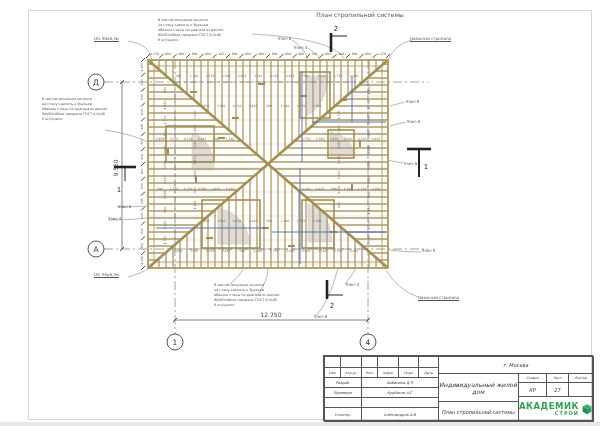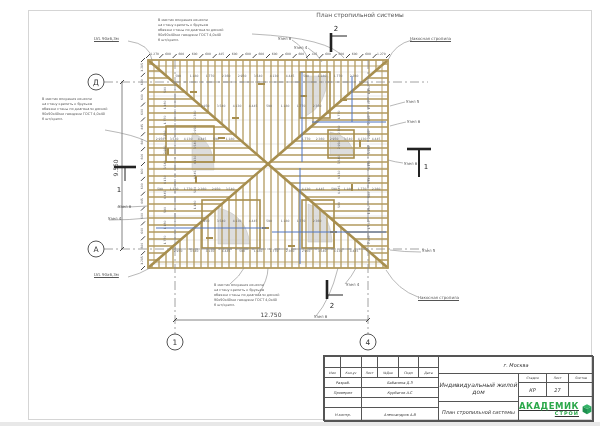--- a/index.html
+++ b/index.html
@@ -16,21 +16,21 @@
                font-size:6px;color:#555;}
   
   #titleblock{position:absolute;left:323px;top:355px;width:270px;height:66px;
               border:1px solid #555;box-sizing:border-box;font-style:italic;color:#333;}
   .cell{position:absolute;border:1px solid #555;box-sizing:border-box;display:flex;
         align-items:center;justify-content:center;text-align:center;overflow:hidden;}
   .cell.small{font-size:3.2px;}
   .cell.name{font-size:3.6px;}
   .cell.big{font-size:6px;}
   .cell.mid{font-size:5px;}
-  #logo-cell{flex-direction:row;gap:2px;text-decoration:underline;}
+  #logo-cell{flex-direction:row;gap:2px;}
   #logo-text{display:flex;flex-direction:column;align-items:flex-end;line-height:1;}
   #logo-line1{font-style:normal;font-weight:bold;font-size:8.5px;letter-spacing:.5px;color:#2ba84a;}
   #logo-line2{font-style:normal;font-weight:bold;font-size:5px;letter-spacing:1px;color:#2ba84a;}
 </style>
 </head>
 <body>
 
 <div id="sheet">
   <div id="frame"></div>
 

